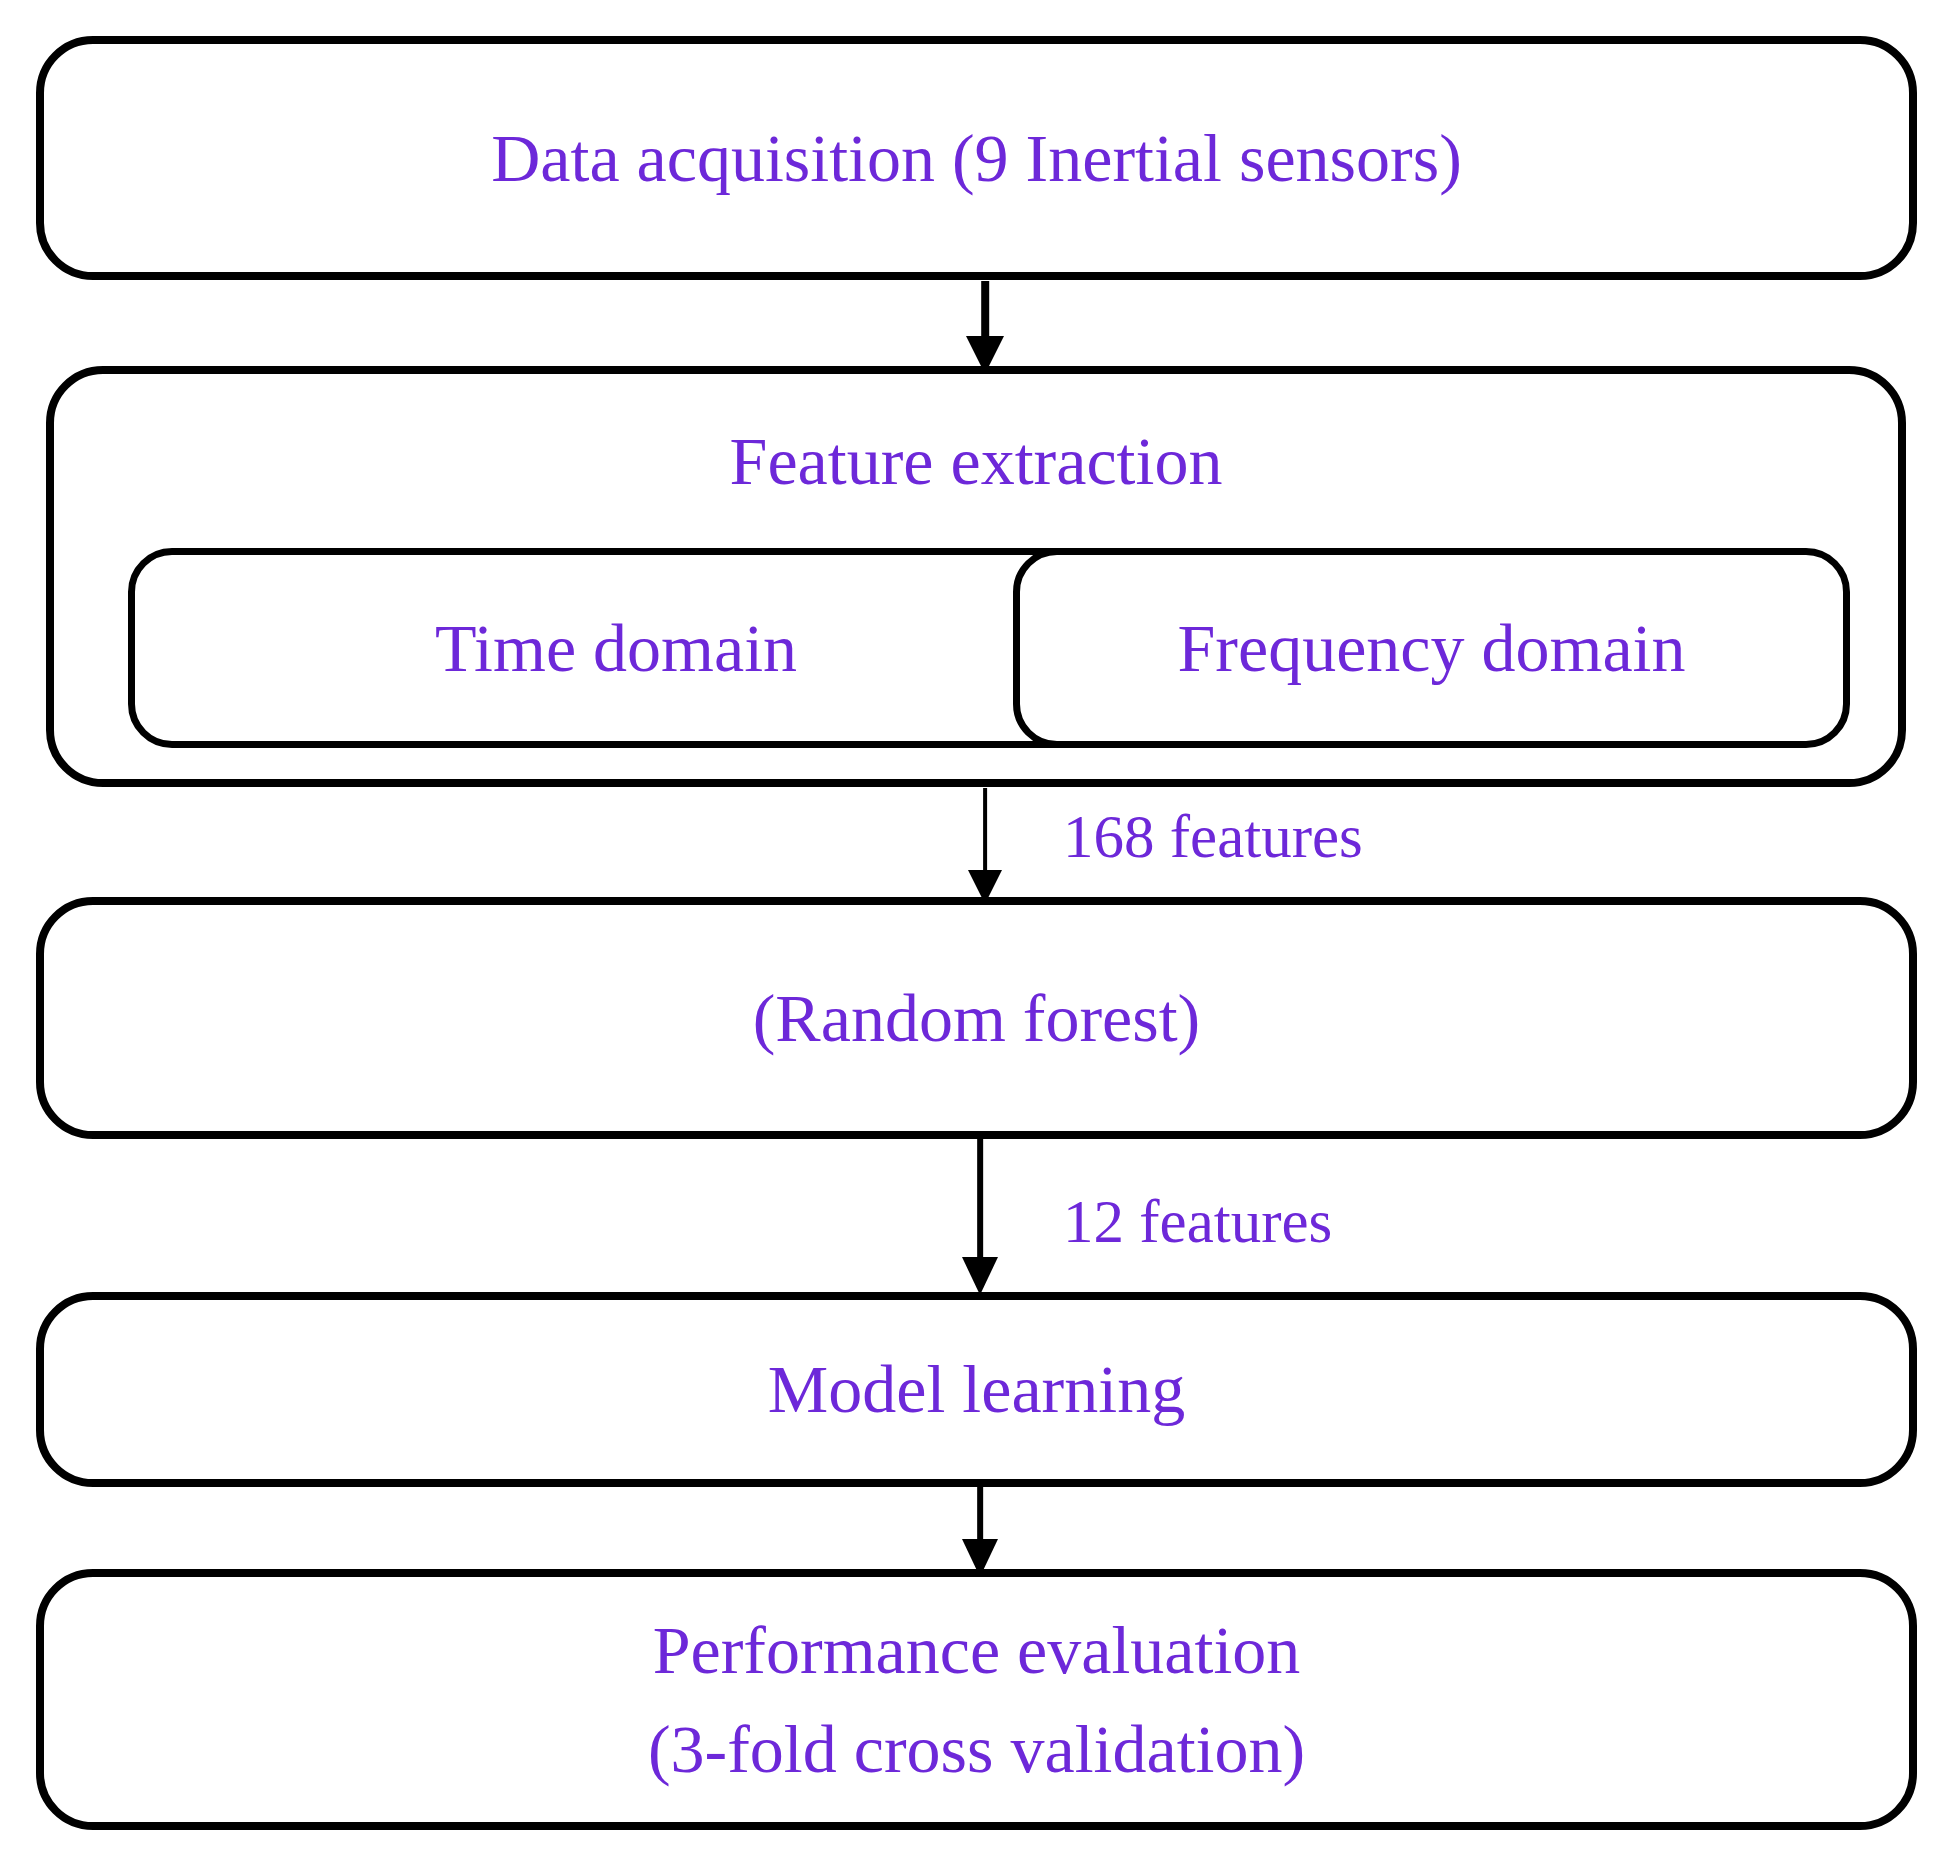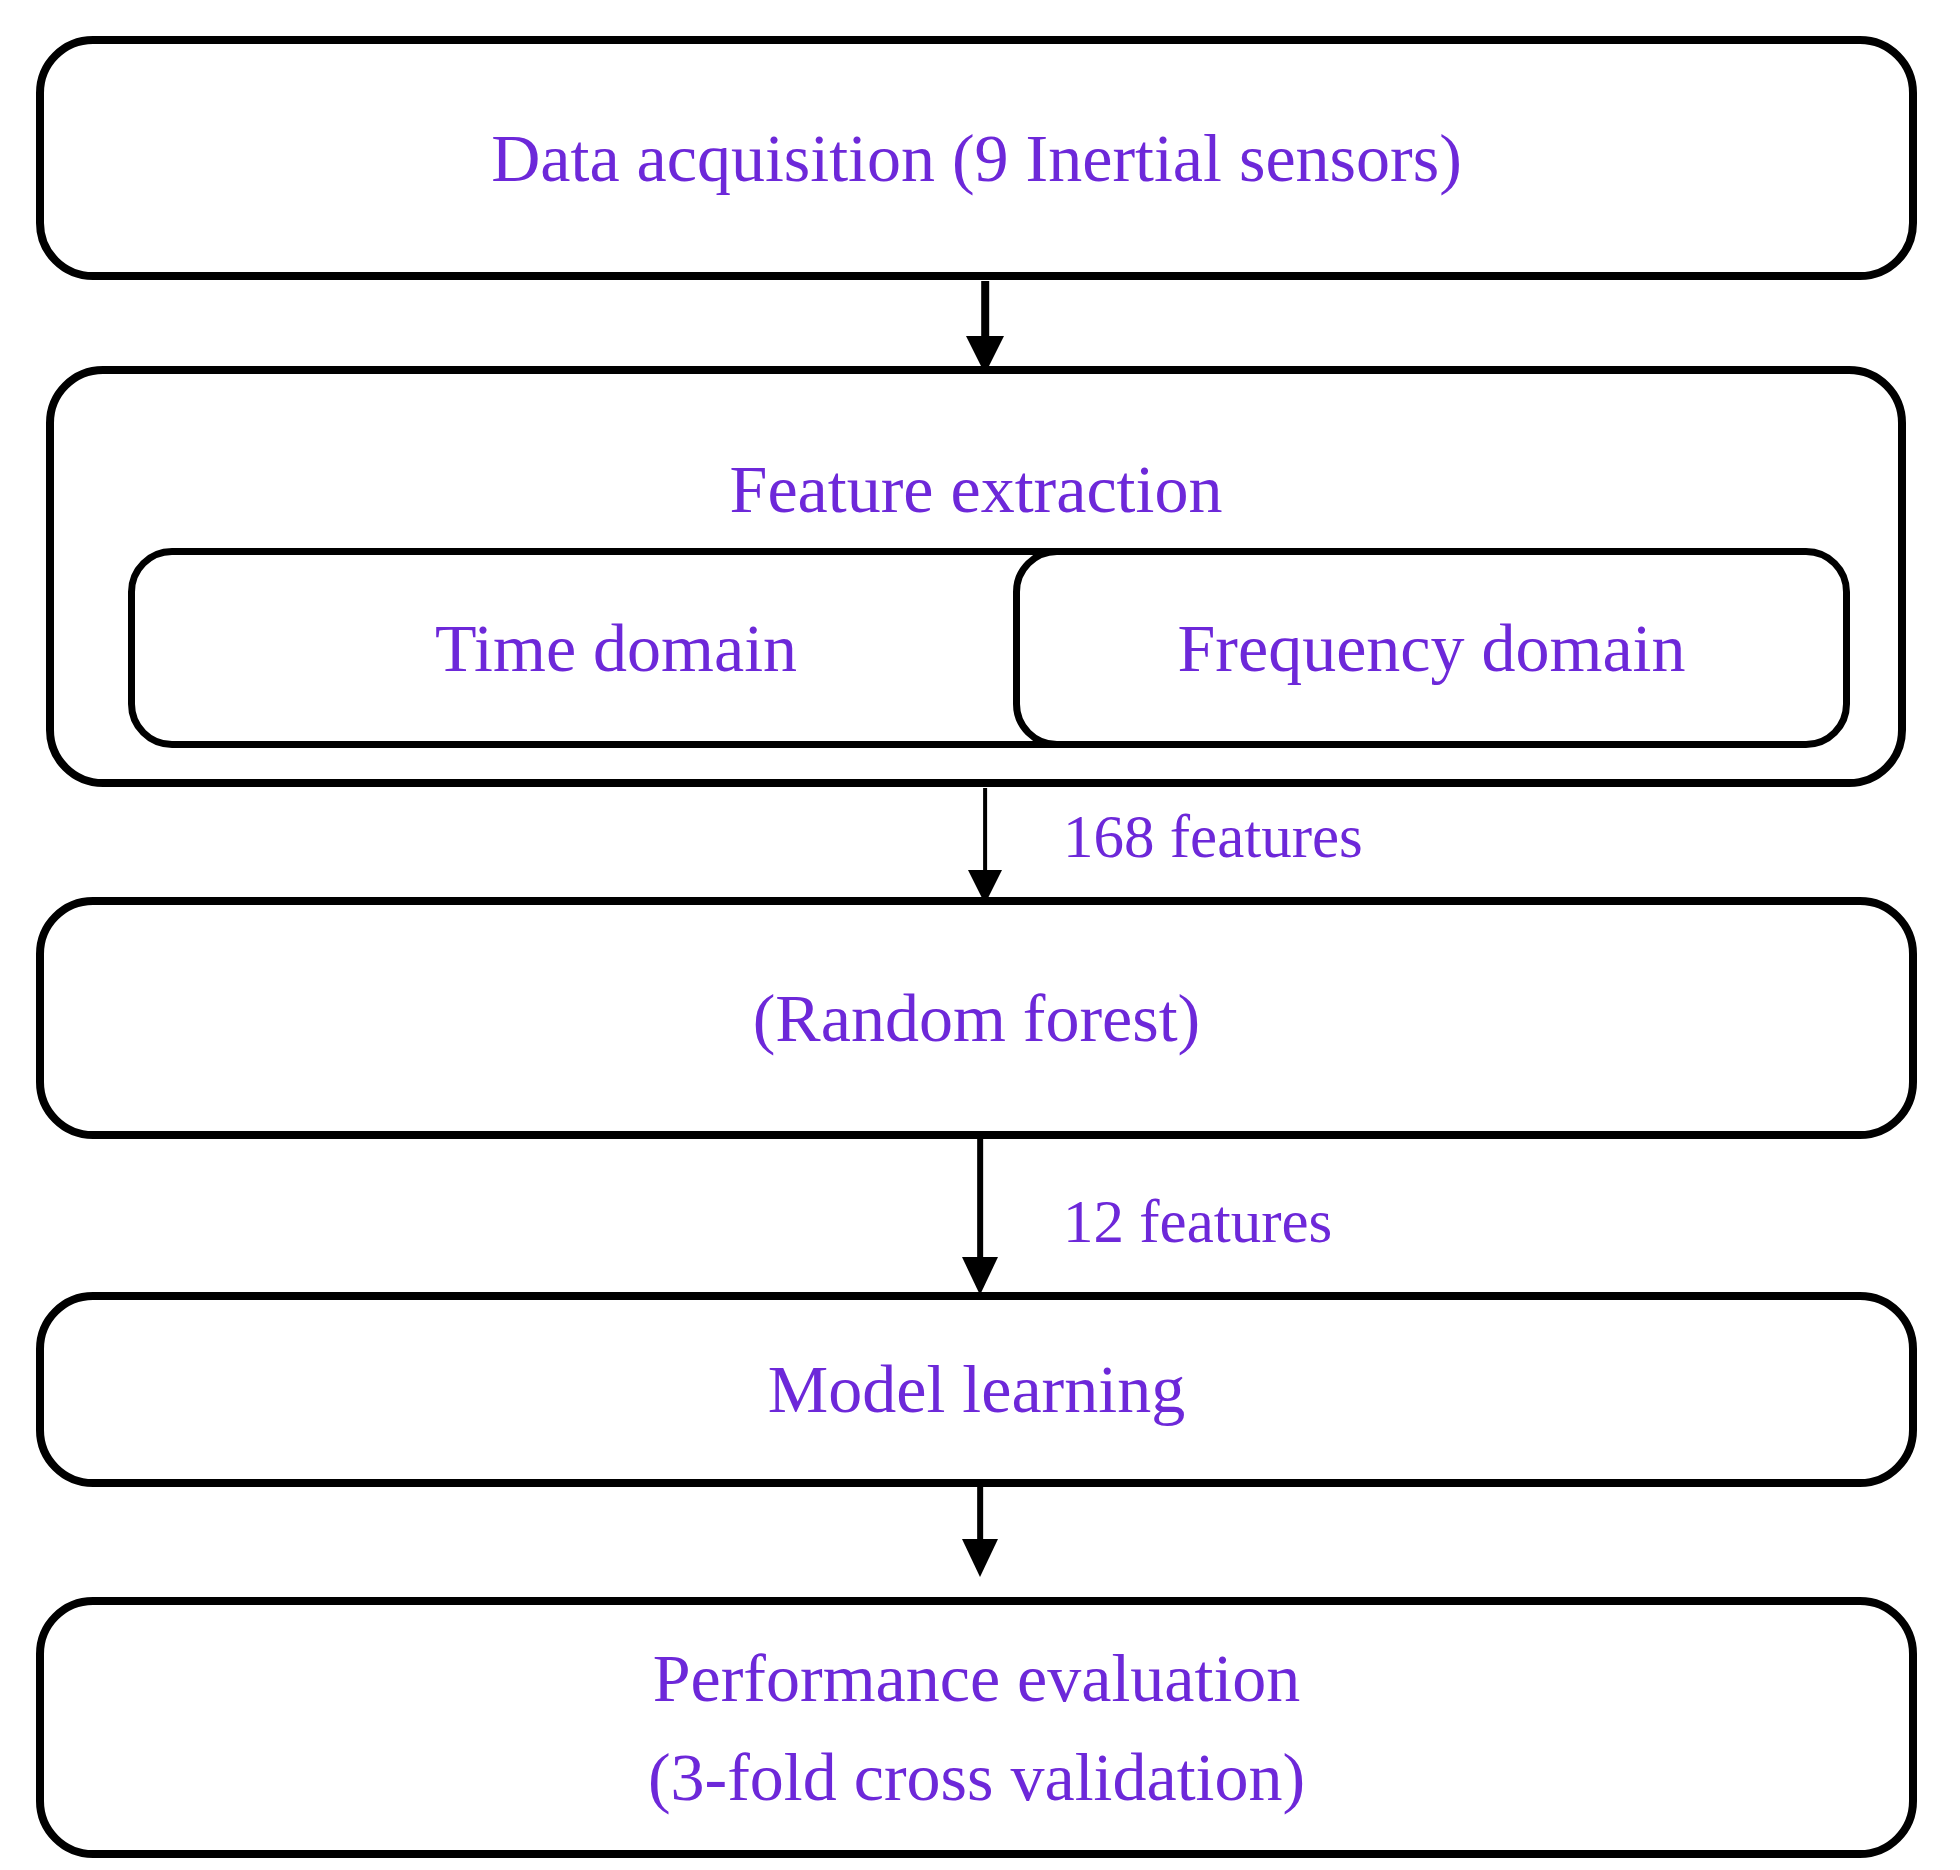--- a/index.html
+++ b/index.html
@@ -41,21 +41,20 @@
   .box2-title {
     position: absolute;
     left: 0;
     right: 0;
     top: 44px;
     height: 86px;
     display: flex;
     align-items: center;
     justify-content: center;
     font-size: 68px;
-    margin-top: 28px;
   }
   .arrow { position: absolute; }
   .shaft {
     position: absolute;
     left: 50%;
     transform: translateX(-50%);
     top: 0;
     background: #000000;
   }
   .head {
@@ -117,19 +116,19 @@
 
   <div class="box" style="left:36px; top:1292px; width:1881px; height:195px;">
     <div>Model learning</div>
   </div>
 
   <div class="arrow" style="left:962px; top:1487px; width:36px; height:90px;">
     <div class="shaft" style="width:5.7px; height:54px;"></div>
     <div class="head" style="top:52px; border-left-width:18px; border-right-width:18px;"></div>
   </div>
 
-  <div class="box" style="left:36px; top:1569px; width:1881px; height:261px;margin-top:28px;">
+  <div class="box" style="left:36px; top:1569px; width:1881px; height:261px;">
     <div>Performance evaluation</div>
     <div>(3-fold cross validation)</div>
   </div>
 
 </div>
 
 
 </body></html>

